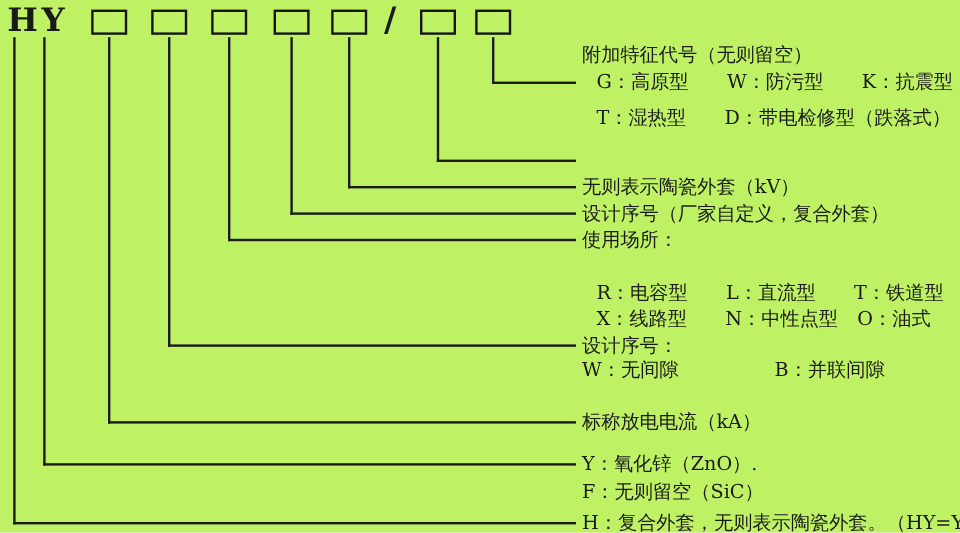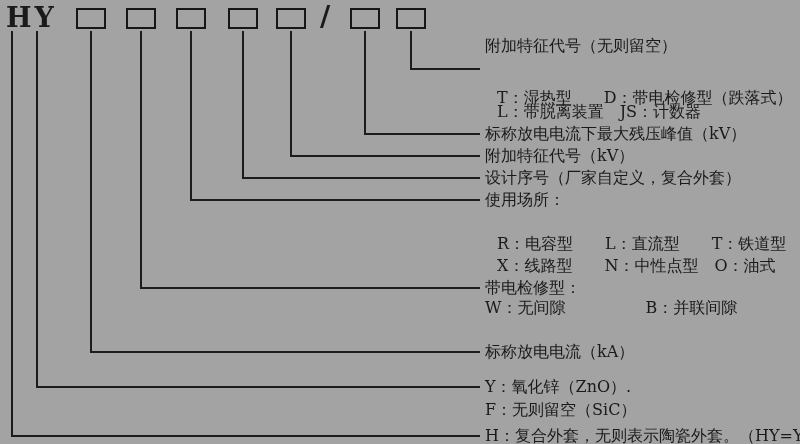--- a/index.html
+++ b/index.html
@@ -1,21 +1,21 @@
 <!DOCTYPE html>
 <html><head>
 <meta charset="utf-8">
 <style>
   * { margin: 0; padding: 0; box-sizing: border-box; }
   html, body { background: #ffffff; }
   .canvas {
     position: relative;
     width: 800px;
     height: 444px;
-    background: #a3a3a3;
+    background: #bef264;
     overflow: hidden;
     font-family: "DejaVu Serif", "Liberation Serif", serif;
     color: #1a1a1a;
   }
   .code-prefix {
     position: absolute;
     left: 6px; top: 2px;
     font-size: 27px;
     font-weight: bold;
     letter-spacing: 3px;
@@ -79,32 +79,31 @@
   <span class="vline" style="left:290px; top:31px; height:126px"></span>
   <span class="hline" style="left:290px; top:155px; width:190px"></span>
 
   <span class="vline" style="left:364px; top:31px; height:104px"></span>
   <span class="hline" style="left:364px; top:133px; width:116px"></span>
 
   <span class="vline" style="left:410px; top:31px; height:39px"></span>
   <span class="hline" style="left:410px; top:68px;  width:70px"></span>
 
   <div class="lbl" style="left:485px; top:36px">附加特征代号（无则留空）</div>
+  <div class="lbl" style="left:497px; top:58px">G：高原型　　W：防污型　　K：抗震型</div>
   <div class="lbl" style="left:497px; top:88px">T：湿热型　　D：带电检修型（跌落式）</div>
-  <div class="lbl" style="left:497px; top:102px">L：带脱离装置　JS：计数器</div>
 
-  <div class="lbl" style="left:485px; top:124px">标称放电电流下最大残压峰值（kV）</div>
-  <div class="lbl" style="left:485px; top:146px">附加特征代号（kV）</div>
+  <div class="lbl" style="left:485px; top:146px">无则表示陶瓷外套（kV）</div>
   <div class="lbl" style="left:485px; top:168px">设计序号（厂家自定义，复合外套）</div>
 
   <div class="lbl" style="left:485px; top:190px">使用场所：</div>
   <div class="lbl" style="left:497px; top:234px">R：电容型　　L：直流型　　T：铁道型</div>
   <div class="lbl" style="left:497px; top:256px">X：线路型　　N：中性点型　O：油式</div>
 
-  <div class="lbl" style="left:485px; top:278px">带电检修型：</div>
+  <div class="lbl" style="left:485px; top:278px">设计序号：</div>
   <div class="lbl" style="left:485px; top:298px">W：无间隙　　　　　B：并联间隙</div>
 
   <div class="lbl" style="left:485px; top:342px">标称放电电流（kA）</div>
 
   <div class="lbl" style="left:485px; top:377px">Y：氧化锌（ZnO）.</div>
   <div class="lbl" style="left:485px; top:400px">F：无则留空（SiC）</div>
 
   <div class="lbl" style="left:485px; top:426px">H：复合外套，无则表示陶瓷外套。（HY=YH）</div>
 
 </div>

